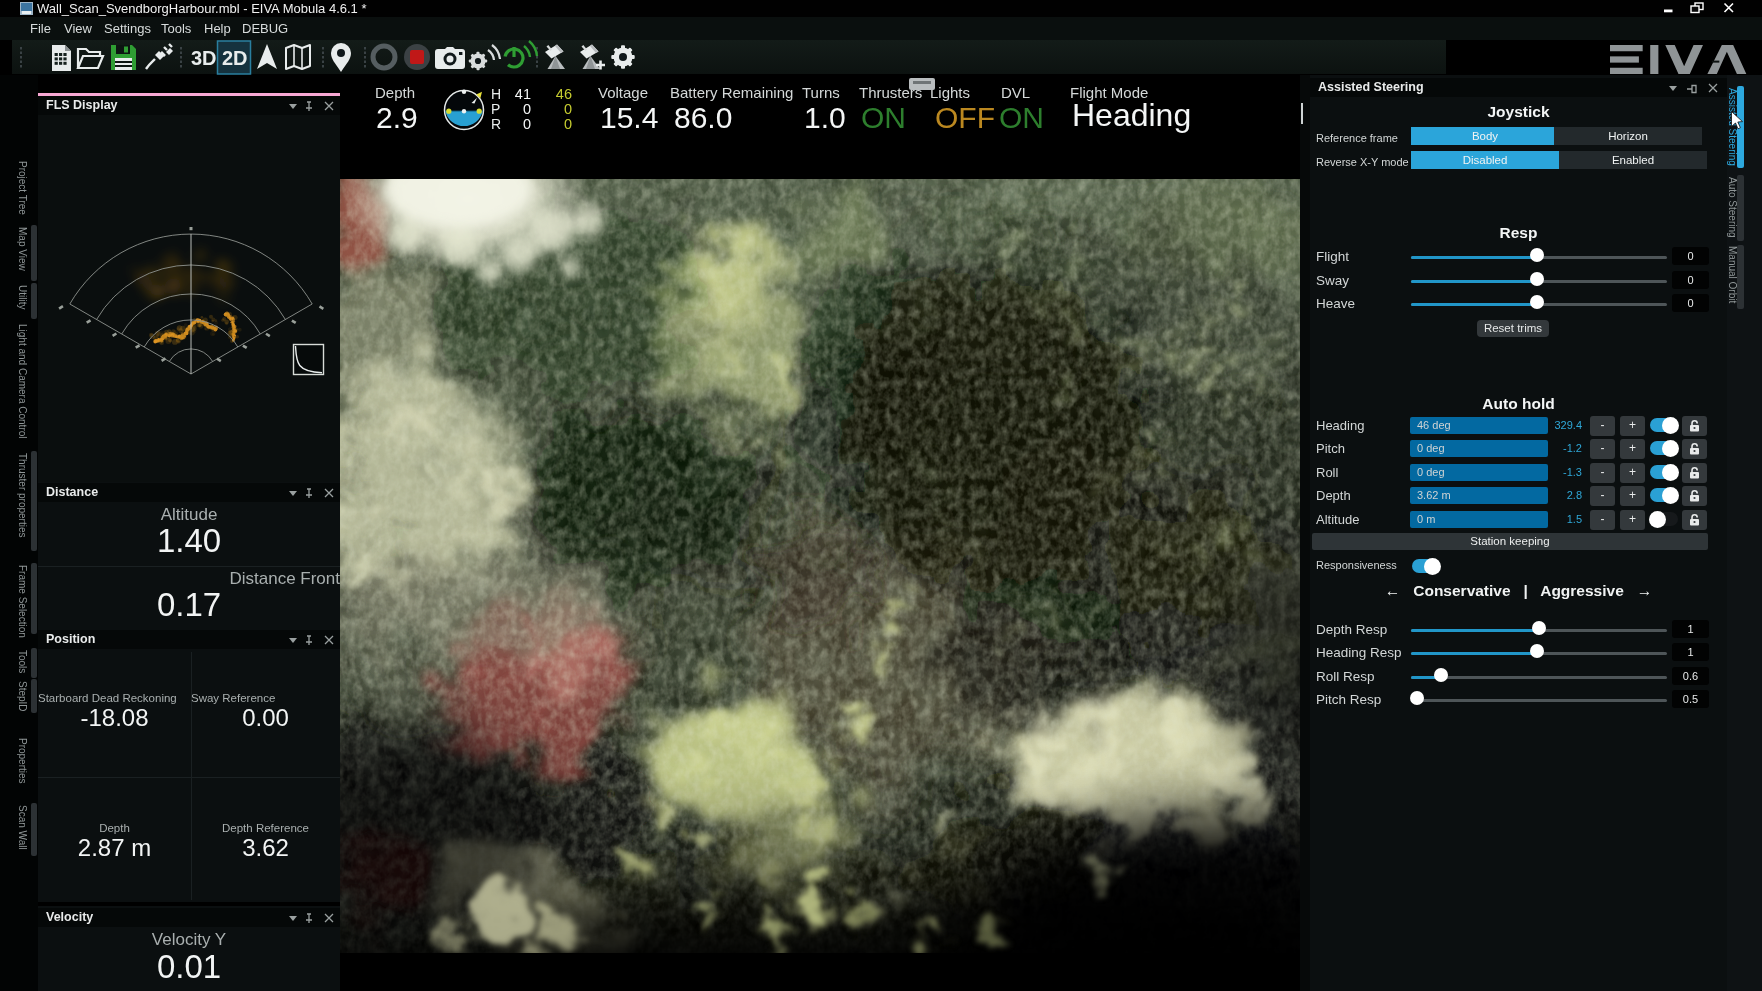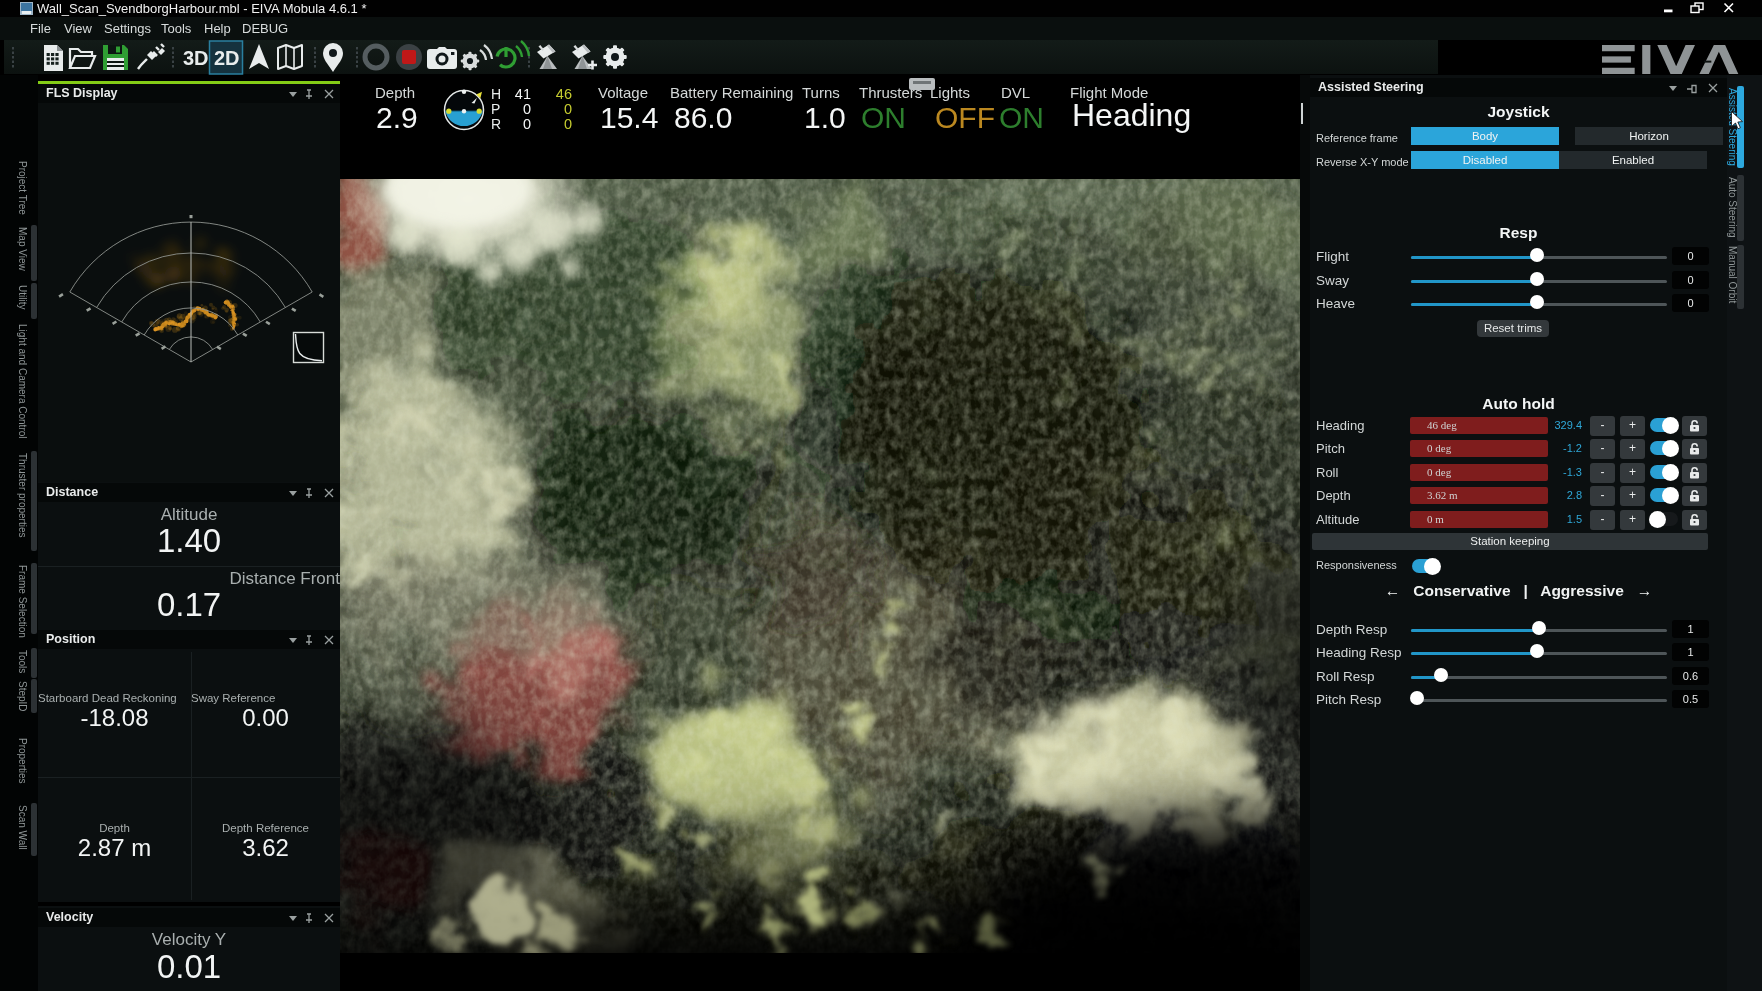--- a/index.html
+++ b/index.html
@@ -6,42 +6,42 @@
   html,body { width:1762px; height:991px; background:#000; overflow:hidden;
     font-family:"Liberation Sans", sans-serif; }
   .abs { position:absolute; }
   
   #titlebar { position:absolute; left:0; top:0; width:1762px; height:17px; background:#010101; color:#e8e8e8; }
   #titlebar .txt { position:absolute; left:37px; top:1px; font-size:13px; color:#f0f0f0; }
   
   #menubar { position:absolute; left:0; top:17px; width:1762px; height:23px; background:#0a0f0e; color:#d8dcdc; font-size:13px; }
   #menubar span { position:absolute; top:4px; }
   
-  #toolbar { position:absolute; left:4px; top:40px; width:1434px; height:35px;
+  #toolbar { position:absolute; left:12px; top:40px; width:1434px; height:35px;
      background:linear-gradient(#131b18,#0c1210); border-bottom:1px solid #000; }
   
   .vtab { position:absolute; writing-mode:vertical-rl; color:#8f9697; font-size:10px; }
   .vbar { position:absolute; width:6px; background:#3a4043; border-radius:2px; }
   
   .panel-title { position:absolute; background:#050808; color:#e9ebeb; font-size:12.5px; font-weight:bold; }
   .ptxt { position:absolute; left:8px; top:2px; }
   .lbl { color:#a9afaf; }
   .bigval { color:#f2f4f4; }
   
   #rpanel { position:absolute; left:1310px; top:75px; width:417px; height:916px; background:#0b0f10; }
   .seg { position:absolute; height:18px; font-size:11.5px; color:#f0f3f3; text-align:center; line-height:18px; }
   .seg.on { background:#2ba5da; }
   .seg.off { background:#23292c; }
   .rlabel { position:absolute; font-size:11px; color:#d2d6d6; }
   .rhead { position:absolute; width:417px; text-align:center; font-weight:bold; font-size:15.5px; color:#f4f6f6; }
   .slider-track { position:absolute; height:3px; background:#4e5558; border-radius:2px; }
   .slider-fill { position:absolute; height:3px; background:#2196c8; border-radius:2px; }
   .slider-thumb { position:absolute; width:14px; height:14px; border-radius:50%; background:#fff; }
   .valbox { position:absolute; width:37px; height:18px; background:#020303; border-radius:3px; color:#e8eaea; font-size:11px; text-align:center; line-height:18px; }
-  .inbox { position:absolute; background:#7f1d1d; border-radius:2px; color:#cfd3d3; font-size:11px; padding-left:17px;font-family:Liberation Serif, serif; }
+  .inbox { position:absolute; background:#0369a1; border-radius:2px; color:#cfd3d3; font-size:11px; padding-left:7px; }
   .bluev { position:absolute; color:#2fa8d8; font-size:11px; }
   .sqbtn { position:absolute; width:25px; height:19px; background:#34393c; border-radius:3px; color:#e8eaea; text-align:center; font-size:12px; line-height:18px; }
   .toggle { position:absolute; width:28px; height:14px; border-radius:7px; }
   .toggle.on { background:#2aa0d4; }
   .toggle.off { background:#16191b; }
   .knob { position:absolute; top:-1.5px; width:17px; height:17px; border-radius:50%; background:#fff; }
   
   .hlbl { position:absolute; font-size:15px; color:#d4d8d8; }
   .hval { position:absolute; font-size:30px; color:#f4f6f6; }
 </style>
@@ -240,21 +240,21 @@
   <div class="vtab" style="left:17px;top:730px">Scan Wall</div>
   <div class="vbar" style="left:31px;top:150px;height:56px;background:#2c3134"></div>
   <div class="vbar" style="left:31px;top:208px;height:36px;background:#2c3134"></div>
   <div class="vbar" style="left:31px;top:376px;height:100px;background:#2c3134"></div>
   <div class="vbar" style="left:31px;top:488px;height:71px;background:#2c3134"></div>
   <div class="vbar" style="left:31px;top:573px;height:30px;background:#2c3134"></div>
   <div class="vbar" style="left:31px;top:604px;height:34px;background:#2c3134"></div>
   <div class="vbar" style="left:31px;top:728px;height:53px;background:#2c3134"></div>
 </div>
 
-<div class="abs" style="left:38px;top:81px;width:302px;height:407px;background:#84cc16">
+<div class="abs" style="left:38px;top:93px;width:302px;height:407px;background:#f9a8d4">
   <div class="panel-title" style="left:0;top:3px;width:302px;height:19px">
     <span class="ptxt">FLS Display</span>
     <svg class="abs" style="right:5px;top:5px" width="48" height="11">
       <path d="M2 3 l4 5 l4 -5 z" fill="#9aa0a0"></path>
       <g stroke="#9aa0a0" stroke-width="1.3" fill="none">
         <path d="M22 1 v6 M19 7 h6 M22 7 v3 M20 1 h4"></path>
         <path d="M38 1 l8 8 M46 1 l-8 8"></path>
       </g>
     </svg>
   </div>
@@ -1258,21 +1258,21 @@
       <path d="M2 3 l4 5 l4 -5 z" fill="#9aa0a0"></path>
       <g stroke="#9aa0a0" stroke-width="1.3" fill="none">
         <path d="M20 6 h5 M25 2.5 h4 v7 h-4 z"></path>
         <path d="M42 1 l8 8 M50 1 l-8 8"></path>
       </g>
     </svg>
   </div>
   <div class="rhead" style="top:28px">Joystick</div>
   <div class="rlabel" style="left:6px;top:57px">Reference frame</div>
   <div class="seg on" style="left:101px;top:52px;width:148px">Body</div>
-  <div class="seg off" style="left:265px;top:52px;width:148px">Horizon</div>
+  <div class="seg off" style="left:244px;top:52px;width:148px">Horizon</div>
   <div class="rlabel" style="left:6px;top:81px">Reverse X-Y mode</div>
   <div class="seg on" style="left:101px;top:76px;width:148px">Disabled</div>
   <div class="seg off" style="left:249px;top:76px;width:148px">Enabled</div>
   <div class="rhead" style="top:149px">Resp</div>
 
   <div class="rlabel" style="left:6px;top:174px;font-size:13.5px">Flight</div>
   <div class="slider-track" style="left:101px;top:181px;width:256px"></div>
   <div class="slider-fill" style="left:101px;top:181px;width:128px"></div>
   <div class="slider-thumb" style="left:220px;top:173px"></div>
   <div class="valbox" style="left:362px;top:172px">0</div>

